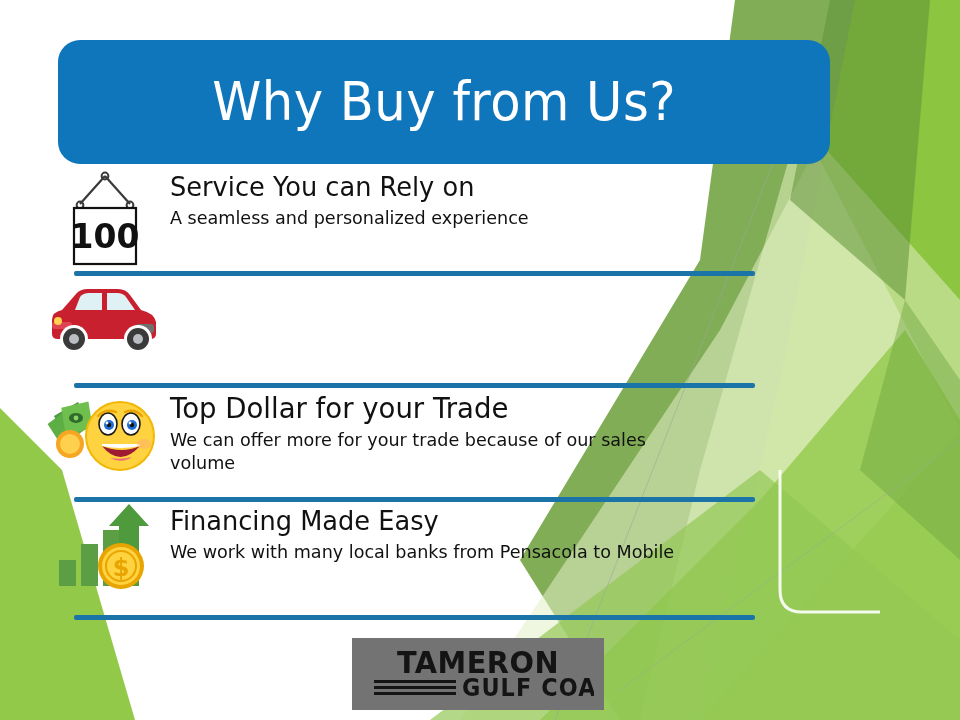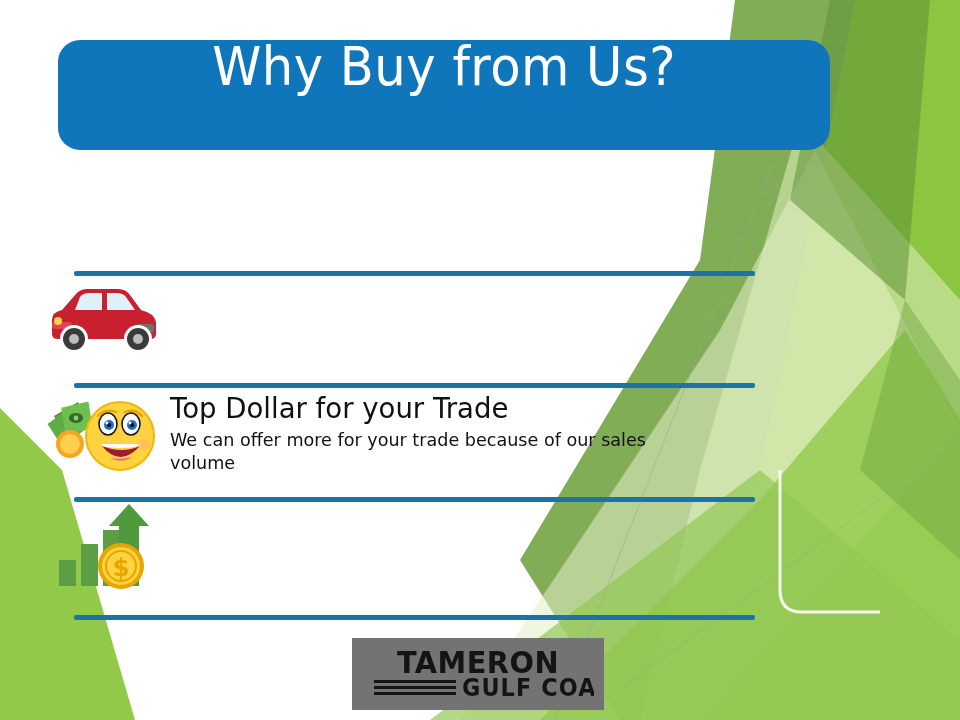--- a/index.html
+++ b/index.html
@@ -23,24 +23,25 @@
     width: 960px; height: 720px;
     pointer-events: none;
   }
 
   
   #title-banner {
     position: absolute;
     left: 58px;
     top: 40px;
     width: 772px;
-    height: 110px;
+    height: 124px;
     background: #0F76BC;
     border-radius: 22px;
     display: flex;
+    align-items: center;
     justify-content: center;
   }
   #title-text {
     color: #ffffff;
     font-family: "DejaVu Sans", sans-serif;
     font-size: 54px;
     font-weight: 400;
     letter-spacing: 0.5px;
     line-height: 1;
     transform: scaleX(0.92);
@@ -164,20 +165,34 @@
   </svg>
 
   <div id="title-banner">
     <div id="title-text">Why Buy from Us?</div>
   </div>
 
   <div id="features">
 
     <div class="feature-row" id="row-0">
       <div class="feature-inner">
+        <div class="feature-icon">
+          <svg width="86" height="100" viewBox="0 0 86 100">
+            <path d="M43 6 L18 34 M43 6 L68 34" stroke="#3a3a3a" stroke-width="2.2" fill="none"></path>
+            <circle cx="43" cy="6" r="3.4" fill="none" stroke="#3a3a3a" stroke-width="2"></circle>
+            <circle cx="18" cy="35" r="3.4" fill="none" stroke="#3a3a3a" stroke-width="2"></circle>
+            <circle cx="68" cy="35" r="3.4" fill="none" stroke="#3a3a3a" stroke-width="2"></circle>
+            <rect x="12" y="38" width="62" height="56" fill="#ffffff" stroke="#111111" stroke-width="2.2"></rect>
+            <text x="43" y="78" font-family="DejaVu Sans, sans-serif" font-size="33" font-weight="bold" fill="#111111" text-anchor="middle">100</text>
+          </svg>
+        </div>
+        <div class="feature-text">
+          <div class="feature-title">Service You can Rely on</div>
+          <div class="feature-sub">A seamless and personalized experience</div>
+        </div>
       </div>
       <div class="divider"></div>
     </div>
 
     <div class="feature-row" id="row-1">
       <div class="feature-inner">
         <div class="feature-icon">
           <svg width="122" height="84" viewBox="0 0 122 84">
             <g>
               <path d="M8 58 L8 44 Q8 36 18 34 L32 18 Q36 13 44 13 L74 13 Q82 13 86 19 L97 34 Q110 37 112 46 L112 58 Q112 63 106 63 L14 63 Q8 63 8 58 Z" fill="#ffffff" stroke="#ffffff" stroke-width="7" stroke-linejoin="round"></path>
@@ -250,20 +265,24 @@
             <rect x="8" y="58" width="17" height="26" fill="#5C9E44"></rect>
             <rect x="30" y="42" width="17" height="42" fill="#5C9E44"></rect>
             <rect x="52" y="28" width="17" height="56" fill="#5C9E44"></rect>
             <path d="M68 84 L68 24 L58 24 L78 2 L98 24 L88 24 L88 84 Z" fill="#4F9A3C"></path>
             <circle cx="70" cy="64" r="23" fill="#E8A400"></circle>
             <circle cx="70" cy="64" r="19" fill="#FFD23F"></circle>
             <circle cx="70" cy="64" r="15" fill="none" stroke="#E8A400" stroke-width="2"></circle>
             <text x="70" y="74" font-family="DejaVu Sans, sans-serif" font-size="24" font-weight="bold" fill="#E8A400" text-anchor="middle">$</text>
           </svg>
         </div>
+        <div class="feature-text">
+          <div class="feature-title">Financing Made Easy</div>
+          <div class="feature-sub">We work with many local banks from Pensacola to Mobile</div>
+        </div>
       </div>
       <div class="divider"></div>
     </div>
 
   </div>
 
   <div id="logo">
     <svg width="232" height="62" viewBox="0 0 232 62">
       <text x="116" y="30" font-family="DejaVu Sans, sans-serif" font-size="31" font-weight="bold" fill="#141414" text-anchor="middle" letter-spacing="0.5" transform="scale(0.93 1) translate(8.7 0)">TAMERON</text>
       <g>

